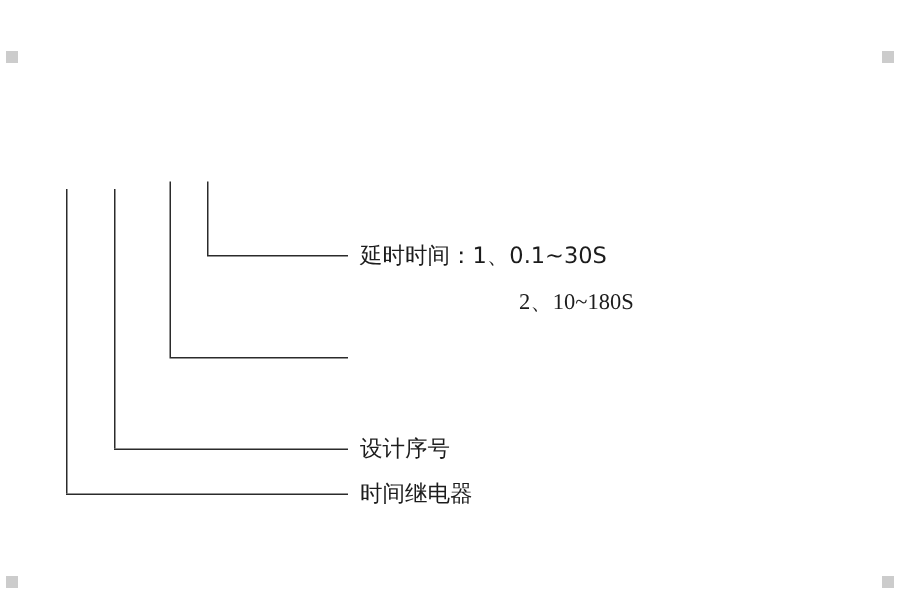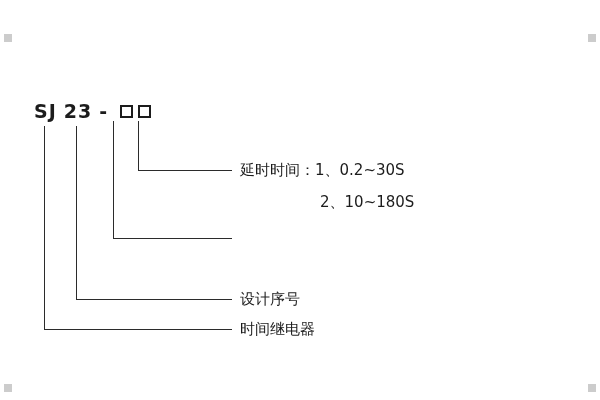--- a/index.html
+++ b/index.html
@@ -65,38 +65,31 @@
 </head>
 <body>
 
 <div class="canvas">
 
   <div class="corner" style="left:4px; top:34px;"></div>
   <div class="corner" style="left:588px; top:34px;"></div>
   <div class="corner" style="left:4px; top:384px;"></div>
   <div class="corner" style="left:588px; top:384px;"></div>
 
-  <div class="model">
-    <span class="txt">SJ</span>
-    <span class="txt">23</span>
-    <span class="txt">-</span>
-    <span class="digit-box"></span>
-    <span class="digit-box"></span>
-  </div>
 
   <div class="vline" style="left:138px; top:121px; height:49px;"></div>
   <div class="hline" style="left:138px; top:170px; width:94px;"></div>
 
   <div class="vline" style="left:113px; top:121px; height:117px;"></div>
   <div class="hline" style="left:113px; top:238px; width:119px;"></div>
 
   <div class="vline" style="left:76px; top:126px; height:173px;"></div>
   <div class="hline" style="left:76px; top:299px; width:156px;"></div>
 
   <div class="vline" style="left:44px; top:126px; height:203px;"></div>
   <div class="hline" style="left:44px; top:329px; width:188px;"></div>
 
-  <div class="label" style="left:240px; top:161px;">延时时间：1、0.2~30S</div>
-  <div class="label" style="left:320px; top:193px;">2、10~180S</div>
+  <div class="label" style="left:240px; top:161px;">延时时间：1、0.1~30S</div>
+  <div class="label" style="left:346px; top:193px;font-family:Liberation Serif, serif;">2、10~180S</div>
   <div class="label" style="left:240px; top:320px;">时间继电器</div>
   <div class="label" style="left:240px; top:290px;">设计序号</div>
 
 </div>
 
 </body></html>

